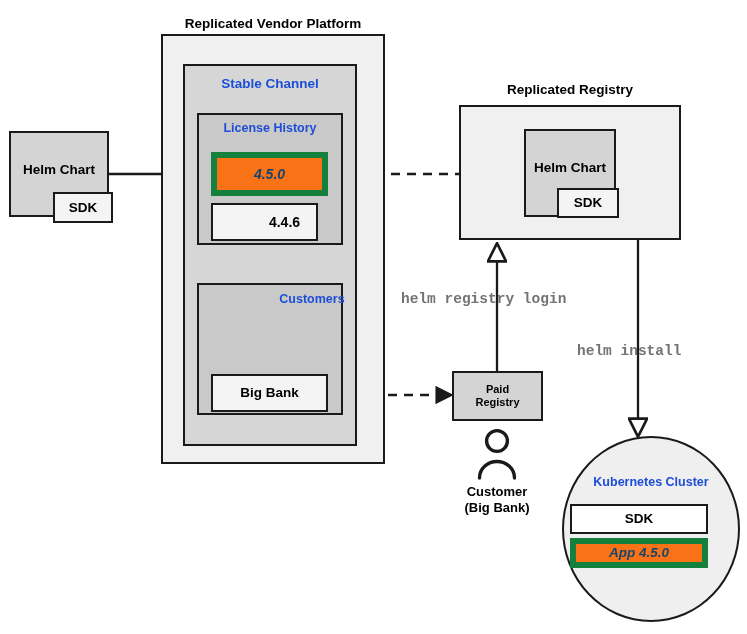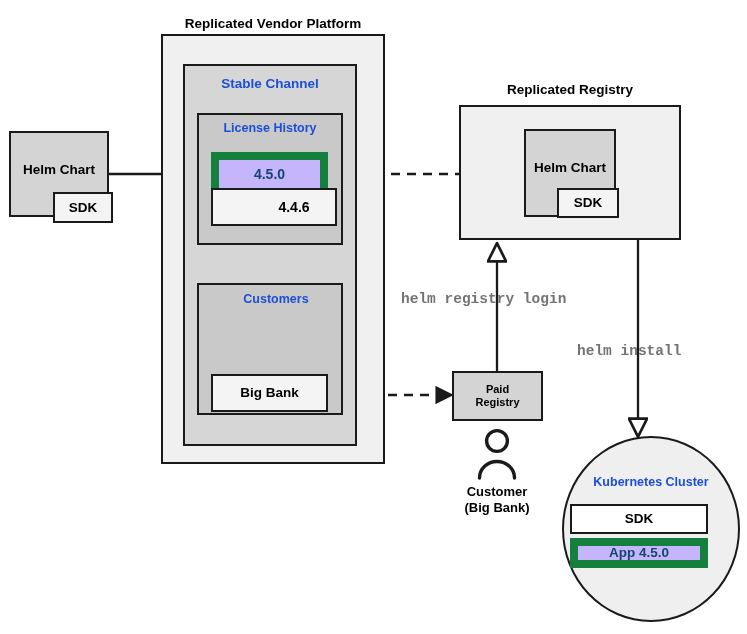--- a/index.html
+++ b/index.html
@@ -56,23 +56,24 @@
   }
   .box-white {
     background: #f4f4f4;
     border: 2px solid #1a1a1a;
   }
   .box-plain-white {
     background: #ffffff;
     border: 2px solid #1a1a1a;
   }
   .box-blue {
-    background: #c4b5fd;
-    border: 8px solid #15803d;
+    background: #f97316;
+    border: 6px solid #15803d;
     color: #14456e;
+    font-style: italic;
   }
   .group-heading {
     position: absolute;
     left: 0;
     right: 0;
     text-align: center;
     font-weight: bold;
     font-size: 13.5px;
     color: #1d4ed8;
   }
@@ -145,25 +146,25 @@
   <div class="node box-channel" style="left:183px; top:64px; width:174px; height:382px;"></div>
 
   <div class="group-heading" style="left:183px; top:76px; width:174px;">Stable Channel</div>
 
   <div class="node box-group" style="left:197px; top:113px; width:146px; height:132px;"></div>
 
   <div class="group-heading" style="left:197px; top:121px; width:146px; font-size:12.5px;">License History</div>
 
   <div class="node box-blue" style="left:211px; top:152px; width:117px; height:44px; font-size:14px;">4.5.0</div>
 
-  <div class="node box-white" style="left:211px; top:188px; width:126px; height:38px; font-size:14px;padding-left:40px;">4.4.6</div>
+  <div class="node box-white" style="left:211px; top:203px; width:107px; height:38px; font-size:14px;padding-left:40px;">4.4.6</div>
 
   <div class="node box-group" style="left:197px; top:283px; width:146px; height:132px;"></div>
 
-  <div class="group-heading" style="left:197px; top:292px; width:158px; font-size:12.5px;">Customers</div>
+  <div class="group-heading" style="left:197px; top:292px; width:158px; font-size:12.5px;padding-left:36px;">Customers</div>
 
 
   <div class="node box-white" style="left:211px; top:374px; width:117px; height:38px; font-size:13.5px;">Big Bank</div>
 
   <div class="node box-gray" style="left:9px; top:131px; width:100px; height:86px; font-size:13.5px; align-items:center;">
     <span style="position:relative; top:-4px;">Helm Chart</span>
   </div>
   <div class="node box-white" style="left:53px; top:192px; width:60px; height:31px; font-size:13.5px;">SDK</div>
 
   <div class="title-label" style="left:459px; top:82px; width:222px;">Replicated Registry</div>

